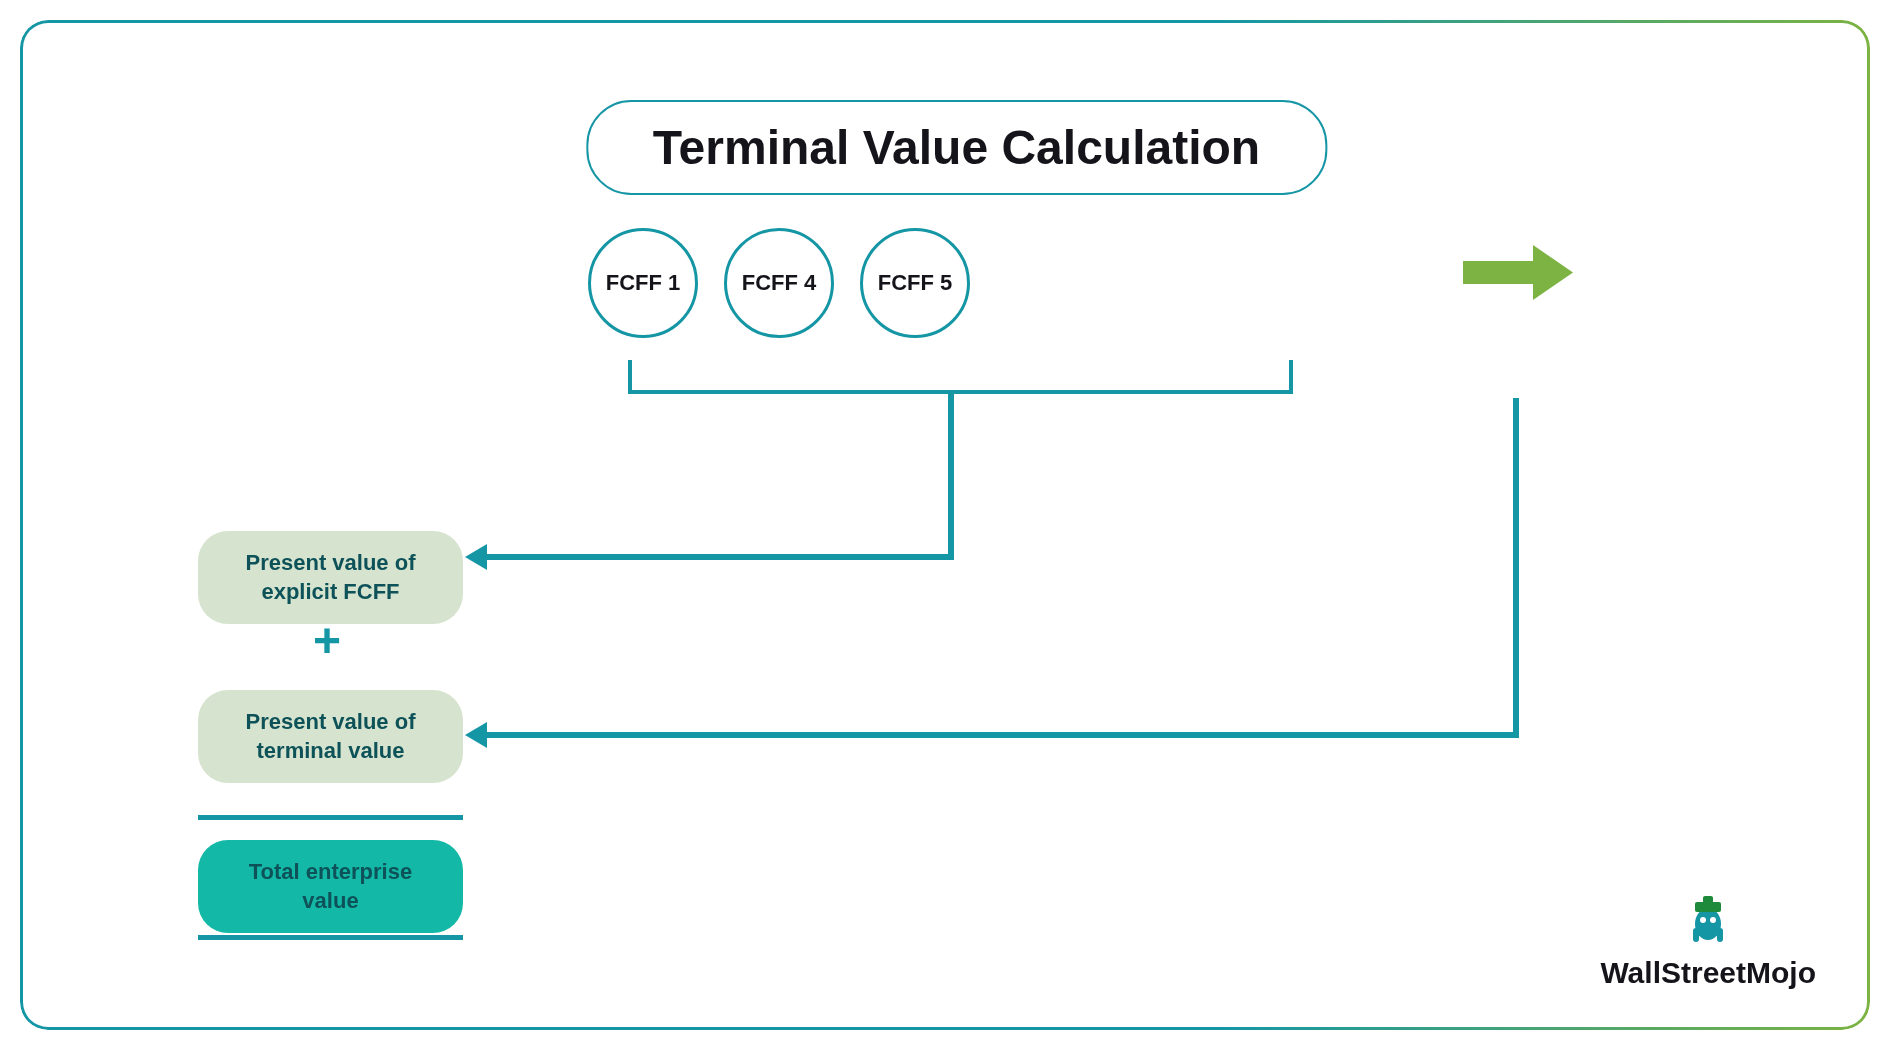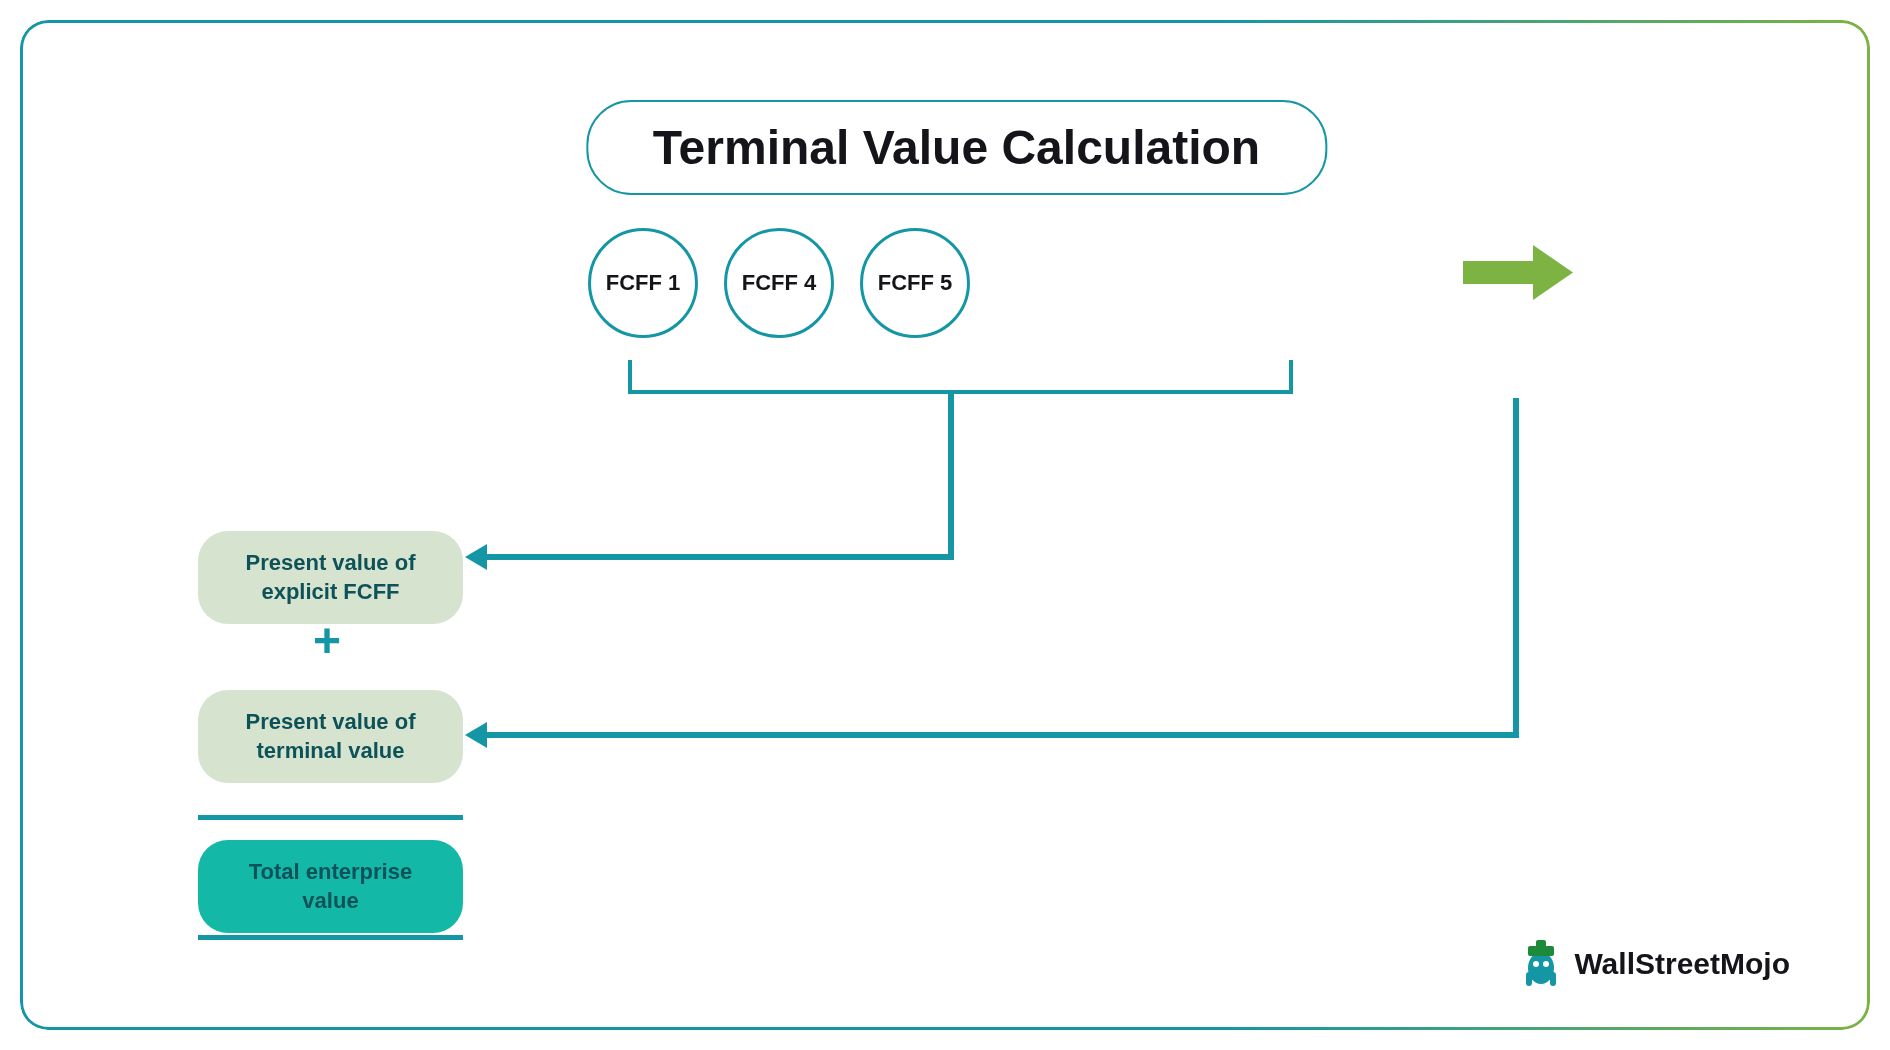--- a/index.html
+++ b/index.html
@@ -190,24 +190,25 @@
     left: 155px;
     width: 265px;
     height: 5px;
     background: #1596a5;
   }
   .hr1 { top: 795px; }
   .hr2 { top: 915px; }
   .logo {
     position: absolute;
     bottom: 40px;
-    right: 80px;
+    right: 54px;
     display: flex;
     align-items: center;
     gap: 10px;
+    flex-direction: column;
   }
   .logo-icon {
     width: 46px;
     height: 52px;
     position: relative;
   }
   .logo-text {
     font-size: 30px;
     font-weight: 800;
     color: #14141a;

